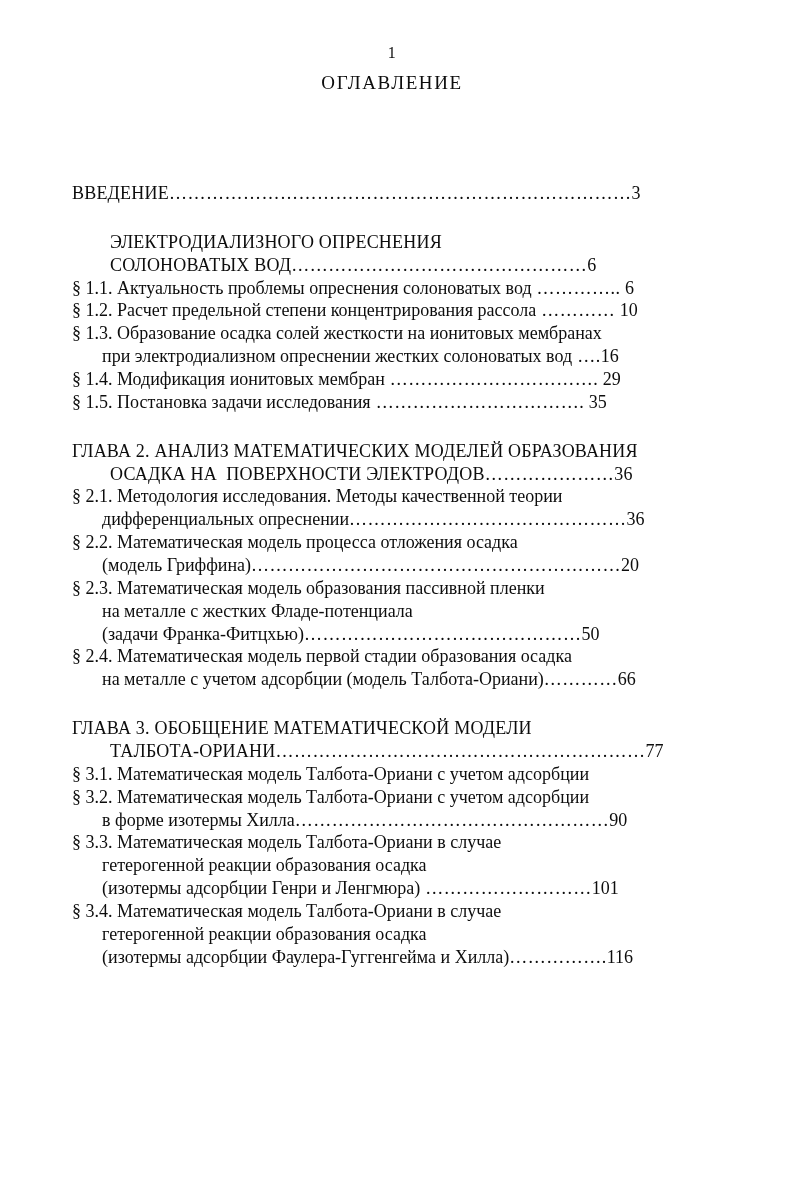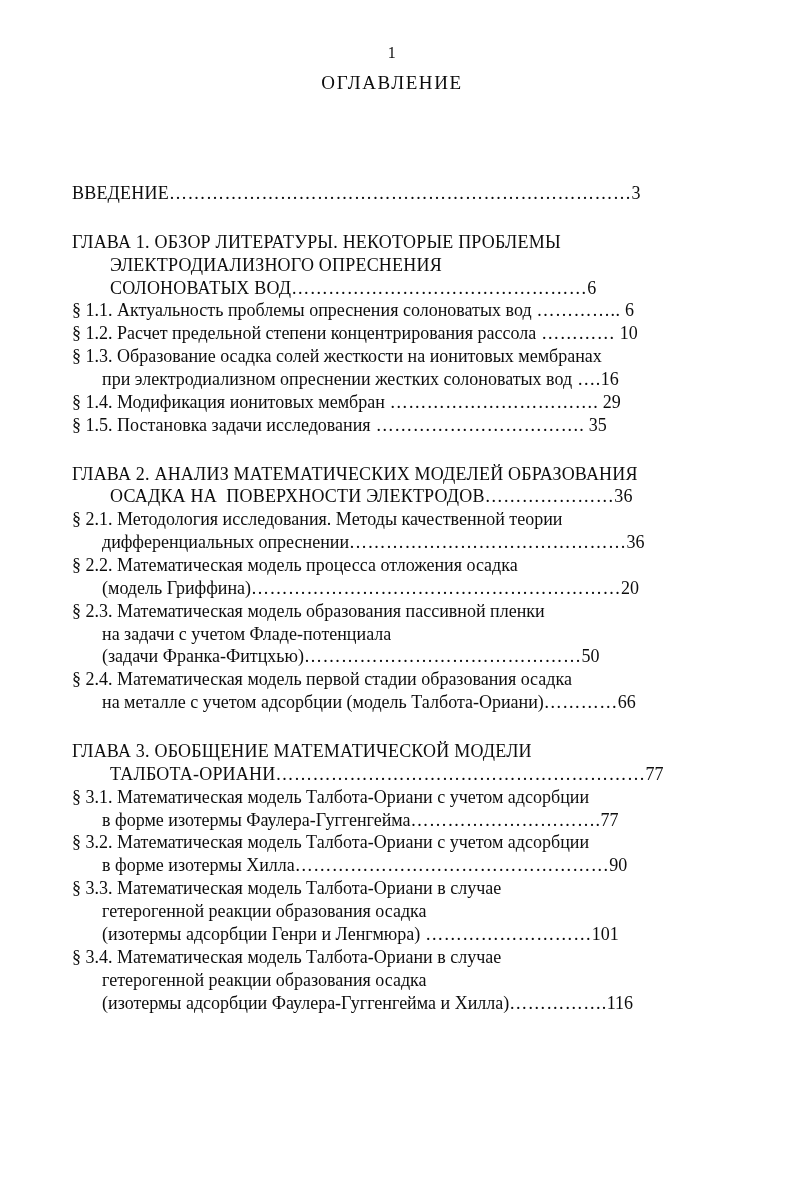--- a/index.html
+++ b/index.html
@@ -77,21 +77,20 @@
 
   <div class="doc-title">ОГЛАВЛЕНИЕ</div>
 
   <div class="toc" id="toc-root">
       <div class="gap-lg"></div>
       <div class="entry chapter">
         <div class="line"><span class="txt">ВВЕДЕНИЕ</span><span class="dots">…………………………………………………………………</span><span class="pagenum">3</span></div>
       </div>
       <div class="gap-lg"></div>
       <div class="entry chapter">
-        <div class="line"><span class="txt">ГЛАВА 1. ОБЗОР ЛИТЕРАТУРЫ. НЕКОТОРЫЕ ПРОБЛЕМЫ</span></div>
         <div class="line cont"><span class="txt">ЭЛЕКТРОДИАЛИЗНОГО ОПРЕСНЕНИЯ</span></div>
         <div class="line cont"><span class="txt">СОЛОНОВАТЫХ ВОД</span><span class="dots">…………………………………………</span><span class="pagenum">6</span></div>
       </div>
       <div class="entry section">
         <div class="line"><span class="txt">§ 1.1. Актуальность проблемы опреснения солоноватых вод</span><span class="dots"> …………..</span><span class="pagenum"> 6</span></div>
       </div>
       <div class="entry section">
         <div class="line"><span class="txt">§ 1.2. Расчет предельной степени концентрирования рассола</span><span class="dots"> …………</span><span class="pagenum"> 10</span></div>
       </div>
       <div class="entry section">
@@ -112,35 +111,34 @@
       <div class="entry section">
         <div class="line"><span class="txt">§ 2.1. Методология исследования. Методы качественной теории</span></div>
         <div class="line cont"><span class="txt">дифференциальных опреснении</span><span class="dots">………………………………………</span><span class="pagenum">36</span></div>
       </div>
       <div class="entry section">
         <div class="line"><span class="txt">§ 2.2. Математическая модель процесса отложения осадка</span></div>
         <div class="line cont"><span class="txt">(модель Гриффина)</span><span class="dots">……………………………………………………</span><span class="pagenum">20</span></div>
       </div>
       <div class="entry section">
         <div class="line"><span class="txt">§ 2.3. Математическая модель образования пассивной пленки</span></div>
-        <div class="line cont"><span class="txt">на задачи с учетом Фладе-потенциала</span></div>
+        <div class="line cont"><span class="txt">на металле с жестких Фладе-потенциала</span></div>
         <div class="line cont"><span class="txt">(задачи Франка-Фитцхью)</span><span class="dots">………………………………………</span><span class="pagenum">50</span></div>
       </div>
       <div class="entry section">
         <div class="line"><span class="txt">§ 2.4. Математическая модель первой стадии образования осадка</span></div>
         <div class="line cont"><span class="txt">на металле с учетом адсорбции (модель Талбота-Ориани)</span><span class="dots">…………</span><span class="pagenum">66</span></div>
       </div>
       <div class="gap-lg"></div>
       <div class="entry chapter">
         <div class="line"><span class="txt">ГЛАВА 3. ОБОБЩЕНИЕ МАТЕМАТИЧЕСКОЙ МОДЕЛИ</span></div>
         <div class="line cont"><span class="txt">ТАЛБОТА-ОРИАНИ</span><span class="dots">……………………………………………………</span><span class="pagenum">77</span></div>
       </div>
       <div class="entry section">
         <div class="line"><span class="txt">§ 3.1. Математическая модель Талбота-Ориани с учетом адсорбции</span></div>
-        <div class="line cont"><span class="txt">в форме изотермы Фаулера-Гуггенгейма</span><span class="dots">………………………….</span><span class="pagenum">77</span></div>
       </div>
       <div class="entry section">
         <div class="line"><span class="txt">§ 3.2. Математическая модель Талбота-Ориани с учетом адсорбции</span></div>
         <div class="line cont"><span class="txt">в форме изотермы Хилла</span><span class="dots">……………………………………………</span><span class="pagenum">90</span></div>
       </div>
       <div class="entry section">
         <div class="line"><span class="txt">§ 3.3. Математическая модель Талбота-Ориани в случае</span></div>
         <div class="line cont"><span class="txt">гетерогенной реакции образования осадка</span></div>
         <div class="line cont"><span class="txt">(изотермы адсорбции Генри и Ленгмюра)</span><span class="dots"> ………………………</span><span class="pagenum">101</span></div>
       </div>

